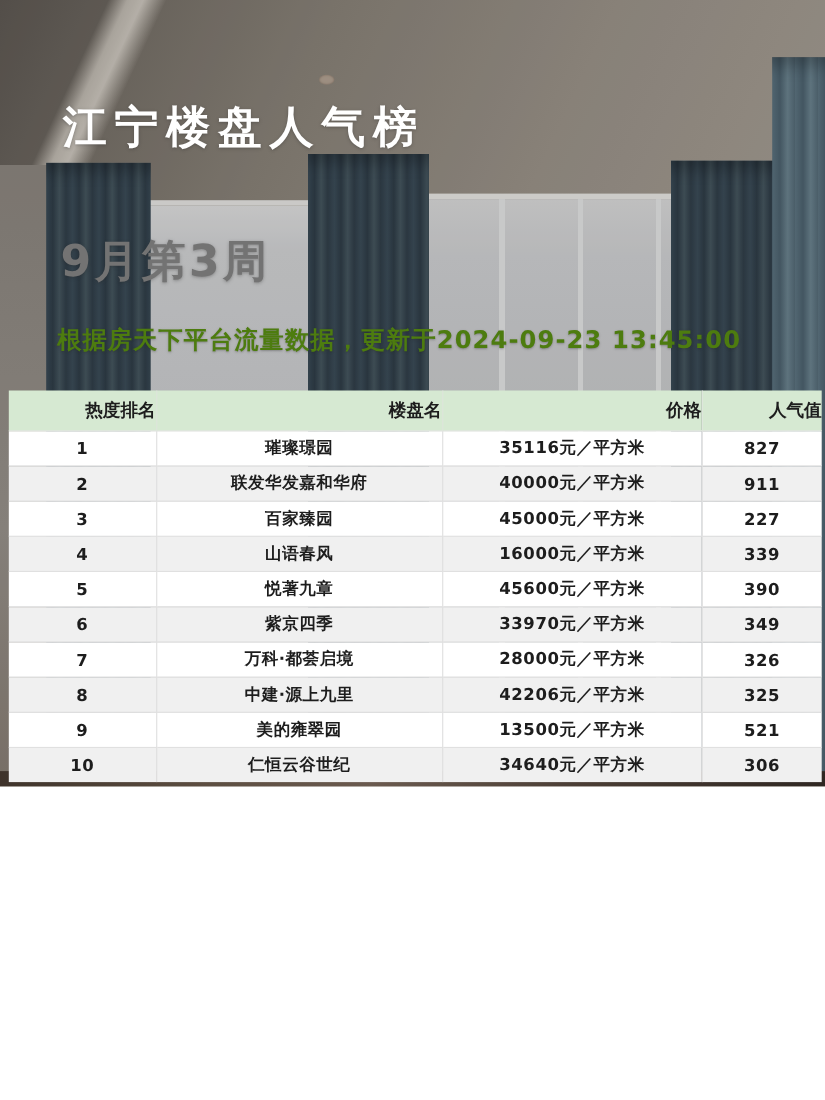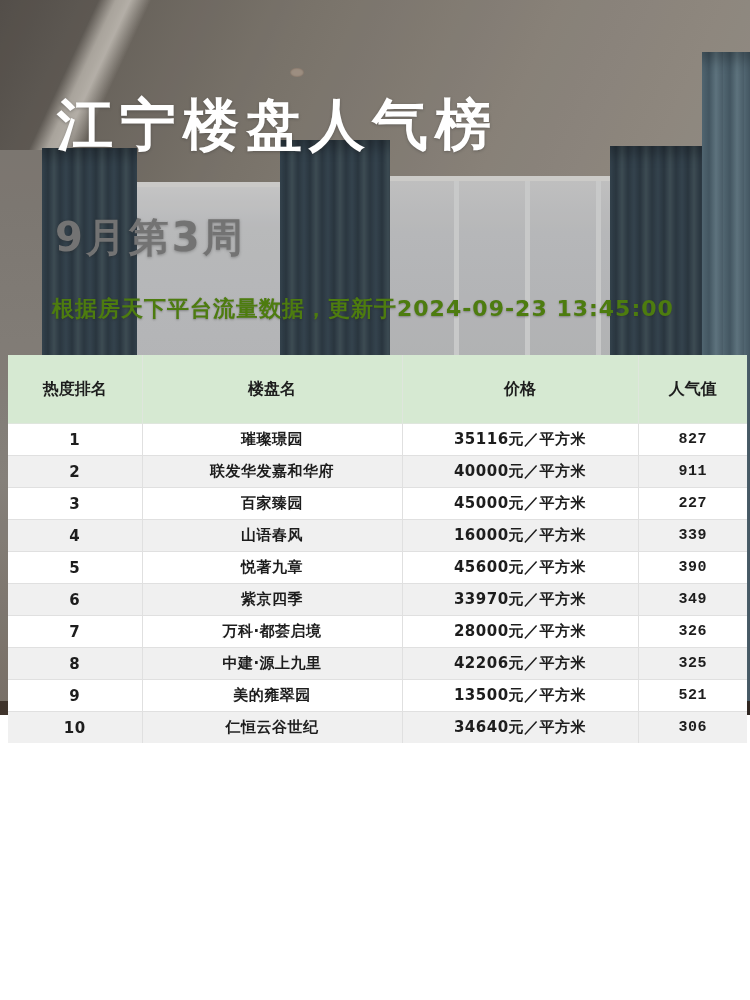--- a/index.html
+++ b/index.html
@@ -57,50 +57,50 @@
     background:repeating-linear-gradient(90deg,#5d7582 0,#4c626f 7px,#6b8490 14px,#546a77 21px);
   }
   .floor-strip{
     position:absolute;left:0;right:0;bottom:0;height:14px;
     background:linear-gradient(90deg,#473a30 0%,#6a594a 25%,#7a675a 45%,#55463c 70%,#352c26 100%);
   }
   .photo-overlay{position:absolute;inset:0;background:rgba(15,15,15,0.14);}
   
   .title{
     position:absolute;left:57px;top:88px;
-    font-size:56px;font-weight:900;color:#ffffff;letter-spacing:7px;
+    font-size:40px;font-weight:900;color:#ffffff;letter-spacing:7px;
     text-shadow:0 1px 3px rgba(40,40,40,0.35);white-space:nowrap;
   }
   .subtitle{
     position:absolute;left:55px;top:210px;
     font-size:40px;font-weight:900;color:#737373;letter-spacing:3px;
     text-shadow:0 1px 3px rgba(40,40,40,0.35);white-space:nowrap;
   }
   .caption{
     position:absolute;left:52px;top:294px;
     font-size:22px;font-weight:700;color:#4d7c0f;letter-spacing:1px;
     text-shadow:0 1px 2px rgba(40,40,40,0.35);white-space:nowrap;
   }
   
   .rank-table{
     position:absolute;left:8px;top:355px;width:739px;
     border-collapse:collapse;table-layout:fixed;
     font-size:15px;font-weight:700;color:#1d1d1d;text-align:center;
   }
   .rank-table th{
     height:36px;background:#d6e9d2;font-size:16px;font-weight:700;
-    border:1px solid #dfe6dd;padding:16px;
+    border:1px solid #dfe6dd;padding:0;text-align:right;
   }
   .rank-table td{
     height:31px;border:1px solid #e0e0e0;padding:0;letter-spacing:0.5px;
   }
   .rank-table tr.row-odd td{background:#ffffff;}
   .rank-table tr.row-even td{background:#f0f0f0;}
   .rank-table th:first-child,.rank-table td:first-child{border-left:none;}
-  .rank-table th:last-child,.rank-table td:last-child{border-right:none;font-family:Liberation Mono, monospace;}
+  .rank-table th:last-child,.rank-table td:last-child{border-right:none;}
   .rank-table thead th{border-top:none;}
   .rank-table tbody tr:last-child td{border-bottom:none;}
 </style>
 </head>
 <body>
 
 <div class="canvas">
 
   <div class="photo">
     <div class="corner-shadow"></div>

